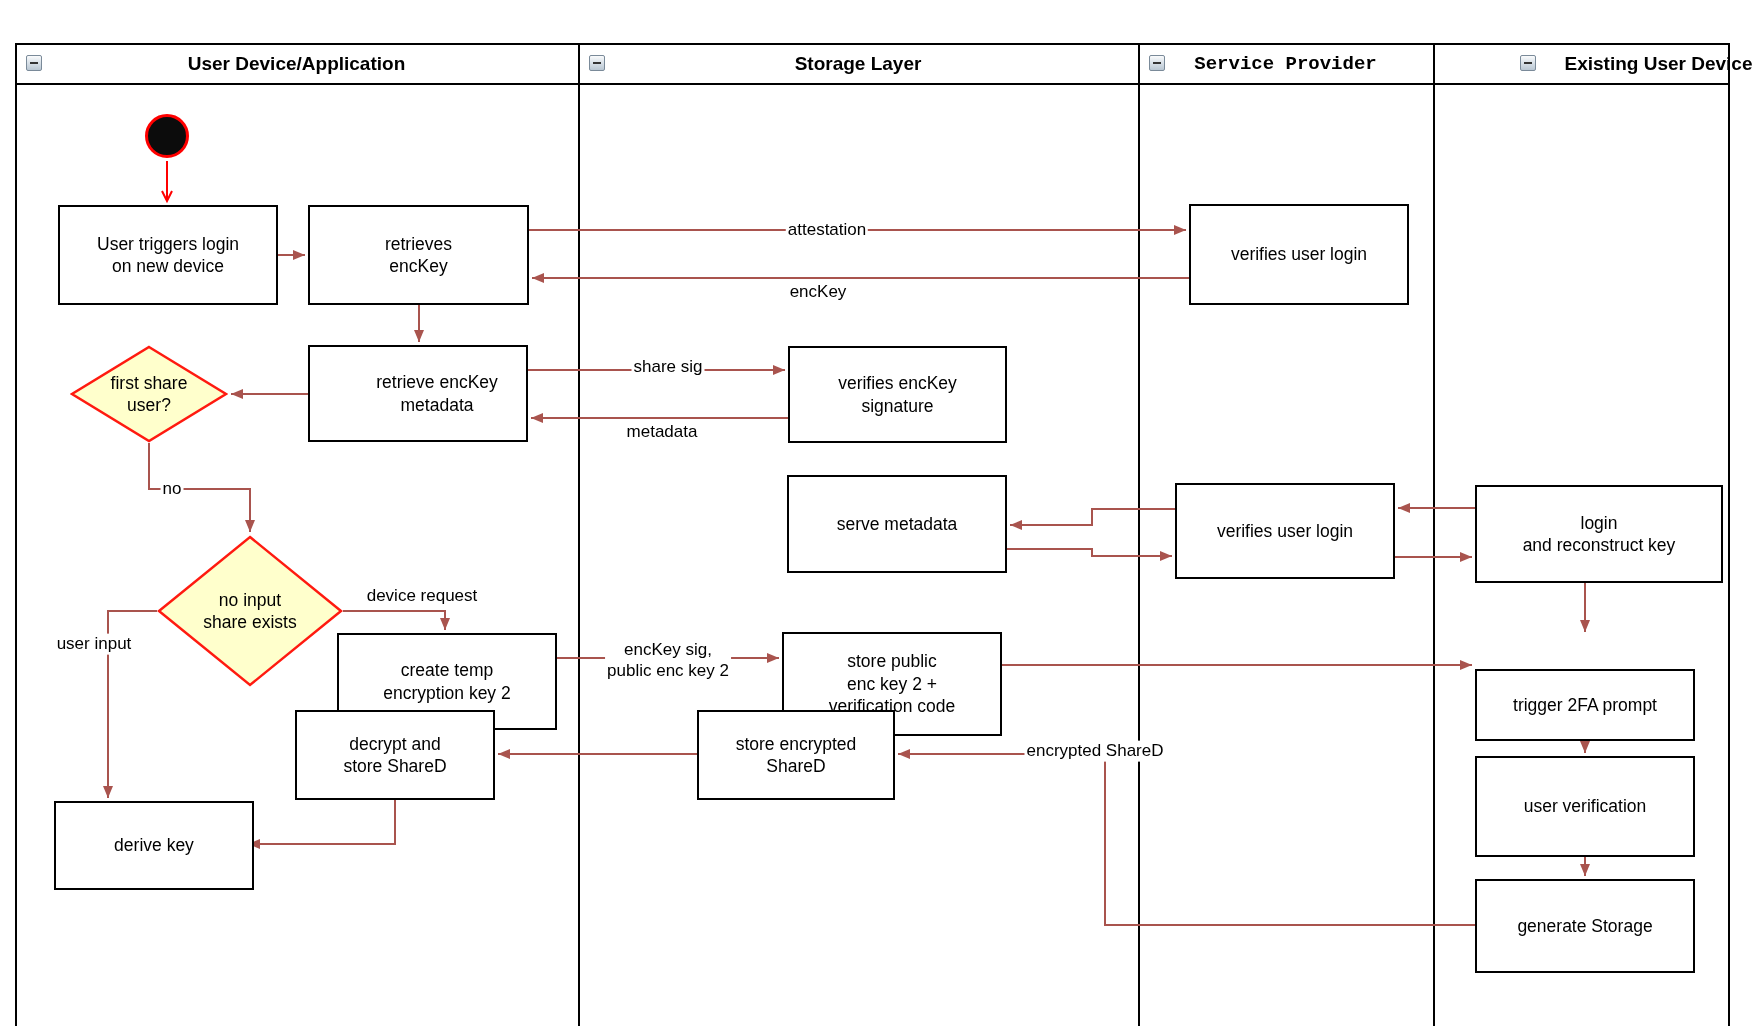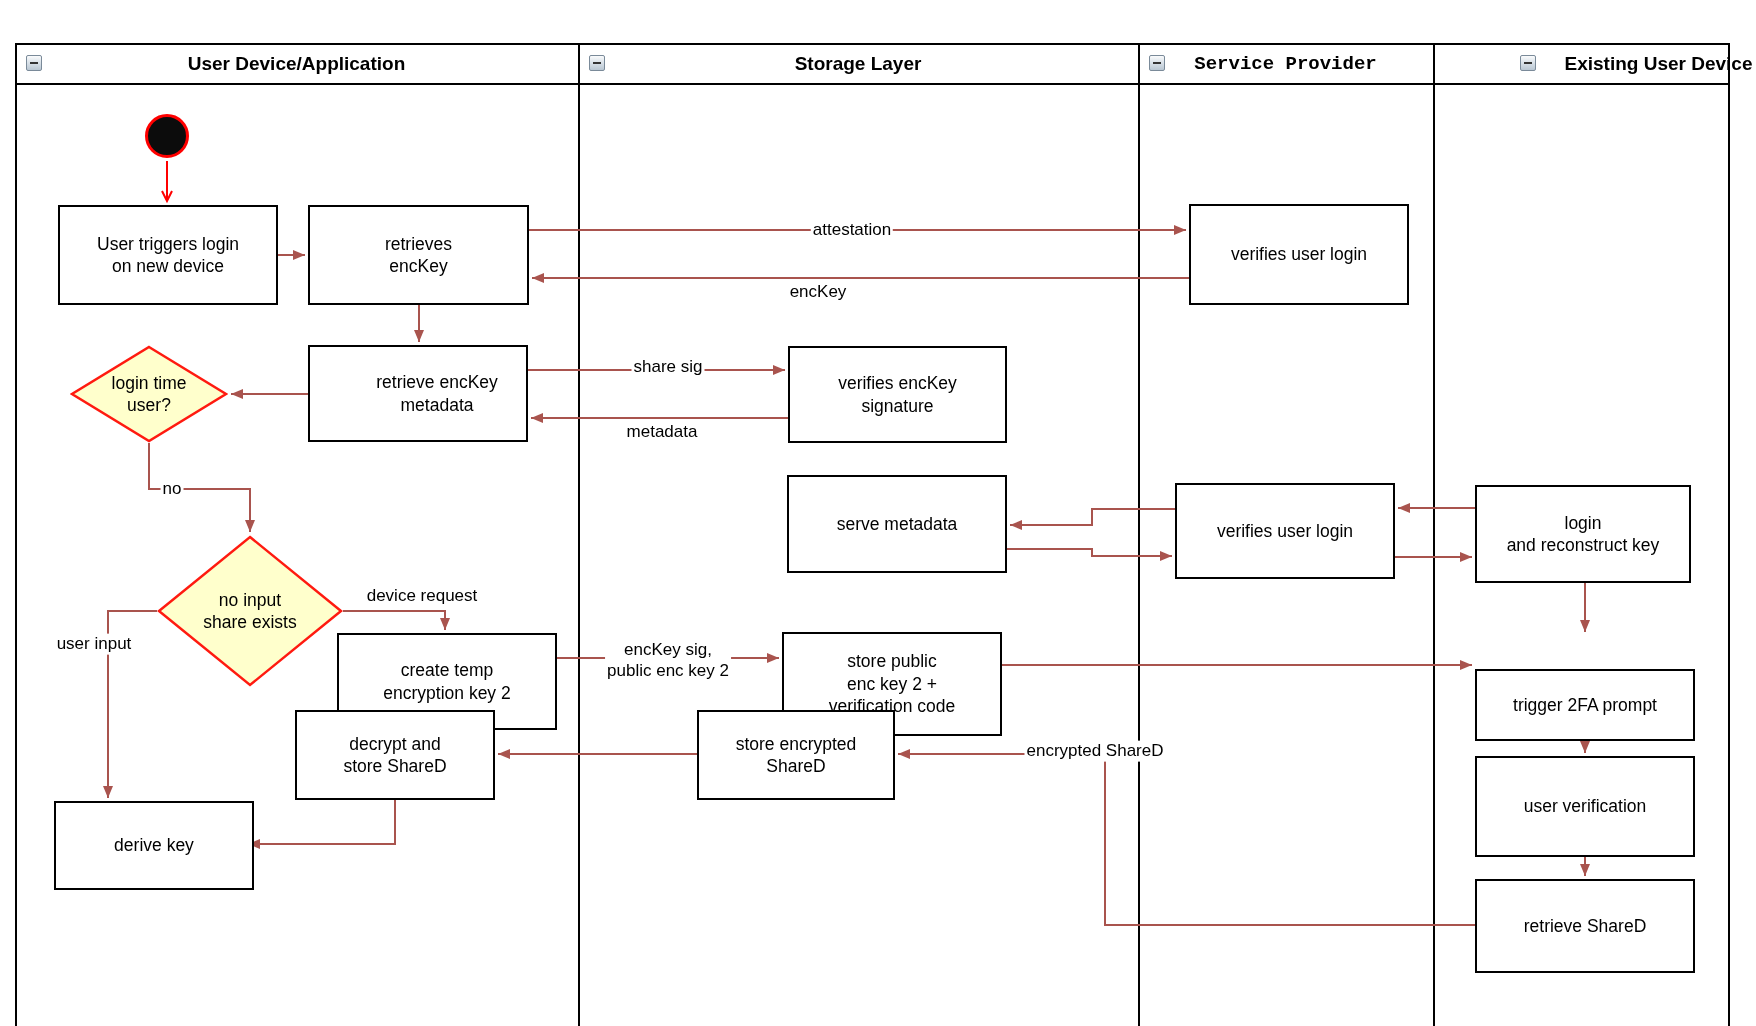--- a/index.html
+++ b/index.html
@@ -109,52 +109,52 @@
 on new device</div>
   <div class="box" style="left:308px;top:177px;width:221px;height:100px;">retrieves
 encKey</div>
   <div class="box" style="left:308px;top:317px;width:220px;height:97px;padding-left:38px;">retrieve encKey
 metadata</div>
   <div class="box" style="left:1189px;top:176px;width:220px;height:101px;">verifies user login</div>
   <div class="box" style="left:788px;top:318px;width:219px;height:97px;">verifies encKey
 signature</div>
   <div class="box" style="left:787px;top:447px;width:220px;height:98px;">serve metadata</div>
   <div class="box" style="left:1175px;top:455px;width:220px;height:96px;">verifies user login</div>
-  <div class="box" style="left:1475px;top:457px;width:216px;height:98px;">login
+  <div class="box" style="left:1475px;top:457px;width:248px;height:98px;">login
 and reconstruct key</div>
   <div class="box" style="left:337px;top:605px;width:220px;height:97px;">create temp
 encryption key 2</div>
   <div class="box" style="left:782px;top:604px;width:220px;height:104px;">store public
 enc key 2 +
 verification code</div>
   <div class="box" style="left:1475px;top:641px;width:220px;height:72px;">trigger 2FA prompt</div>
   <div class="box" style="left:1475px;top:728px;width:220px;height:101px;">user verification</div>
-  <div class="box" style="left:1475px;top:851px;width:220px;height:94px;">retrieve ShareD</div>
+  <div class="box" style="left:1475px;top:851px;width:220px;height:94px;">generate Storage</div>
   <div class="box" style="left:697px;top:682px;width:198px;height:90px;">store encrypted
 ShareD</div>
   <div class="box" style="left:295px;top:682px;width:200px;height:90px;">decrypt and
 store ShareD</div>
   <div class="box" style="left:54px;top:773px;width:200px;height:89px;">derive key</div>
 
   <div class="diamond" style="left:70px;top:317px;width:158px;height:98px;">
     <svg viewBox="0 0 158 98" preserveAspectRatio="none">
       <polygon points="79,2 156,49 79,96 2,49" fill="#ffffcc" stroke="#ff1a10" stroke-width="2.5"></polygon>
     </svg>
-    <span class="dlabel">login time
+    <span class="dlabel">first share
 user?</span>
   </div>
   <div class="diamond" style="left:157px;top:507px;width:186px;height:152px;">
     <svg viewBox="0 0 186 152" preserveAspectRatio="none">
       <polygon points="93,2 184,76 93,150 2,76" fill="#ffffcc" stroke="#ff1a10" stroke-width="2.5"></polygon>
     </svg>
     <span class="dlabel">no input
 share exists</span>
   </div>
 
-  <div class="elabel" style="left:852px;top:202px;">attestation</div>
+  <div class="elabel" style="left:827px;top:202px;">attestation</div>
   <div class="elabel" style="left:818px;top:264px;">encKey</div>
   <div class="elabel" style="left:668px;top:339px;">share sig</div>
   <div class="elabel" style="left:662px;top:404px;">metadata</div>
   <div class="elabel" style="left:172px;top:461px;">no</div>
   <div class="elabel" style="left:422px;top:568px;">device request</div>
   <div class="elabel" style="left:668px;top:633px;">encKey sig,
 public enc key 2</div>
   <div class="elabel" style="left:94px;top:616px;">user input</div>
   <div class="elabel" style="left:1095px;top:723px;">encrypted ShareD</div>
 

